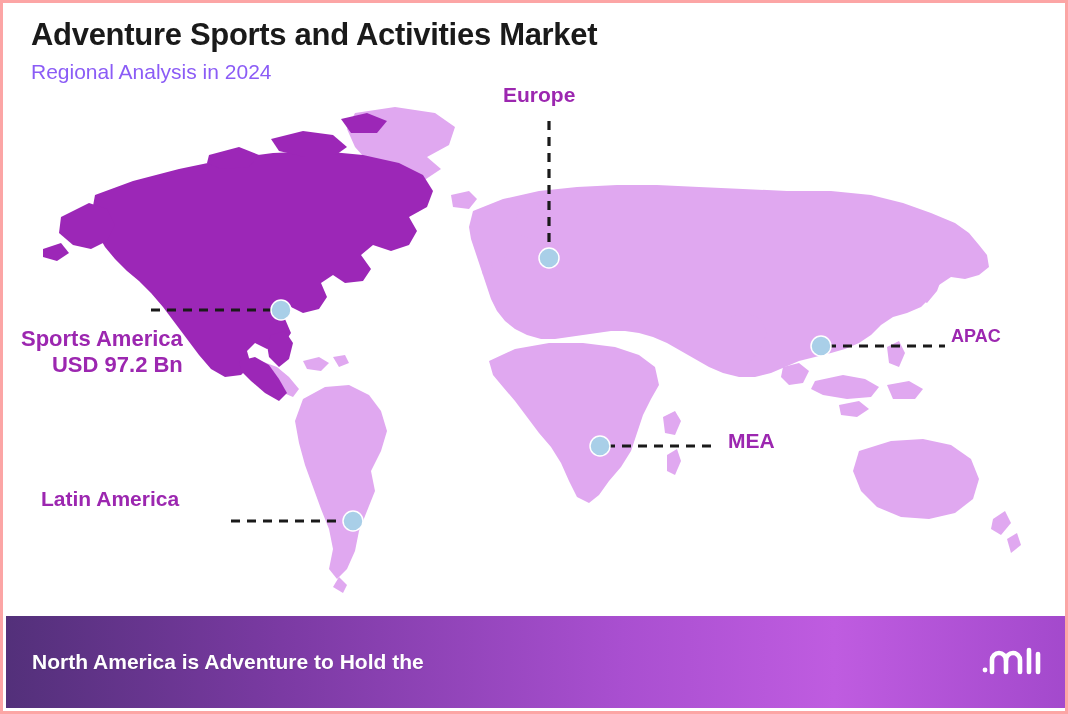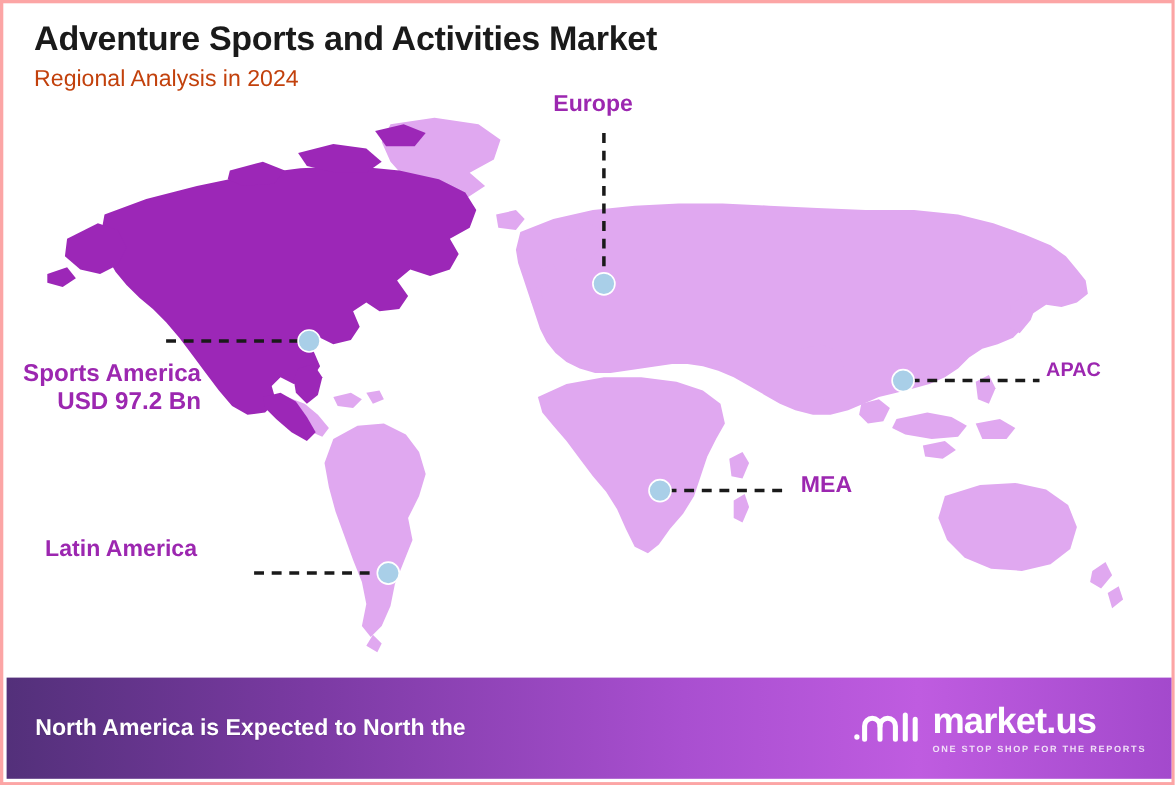--- a/index.html
+++ b/index.html
@@ -20,21 +20,21 @@
   #title {
     font-size: 31px;
     font-weight: 700;
     color: #1a1a1a;
     letter-spacing: -0.3px;
     white-space: nowrap;
   }
   #subtitle {
     font-size: 21px;
     font-weight: 400;
-    color: #c2410c;
+    color: #8b5cf6;
     margin-top: 7px;
     white-space: nowrap;
   }
   #map-area {
     position: absolute;
     left: 0; top: 96px;
     width: 1062px; height: 520px;
   }
   #map-svg { position: absolute; left: 0; top: 0; width: 1062px; height: 520px; }
   .region-label {
@@ -192,32 +192,28 @@
       <div>USD 97.2 Bn</div>
     </div>
     <div class="region-label" id="label-europe">Europe</div>
     <div class="region-label" id="label-apac">APAC</div>
     <div class="region-label" id="label-mea">MEA</div>
     <div class="region-label" id="label-latin-america">Latin America</div>
   </div>
 
   <div id="footer">
     <div id="footer-text">
-      <div>North America is Expected to North the</div>
+      <div>North America is Adventure to Hold the</div>
     </div>
     <div id="logo">
       <svg id="logo-mark" viewBox="0 0 62 44">
         <g fill="none" stroke="#ffffff" stroke-width="4.6" stroke-linecap="round">
           <path d="M12,32 L12,20 A7,7 0 0 1 26,20 L26,32"></path>
           <path d="M26,20 A7,7 0 0 1 40,20 L40,32"></path>
           <line x1="49" y1="10" x2="49" y2="32"></line>
           <line x1="58" y1="14" x2="58" y2="32"></line>
           <circle cx="5" cy="30" r="2.4" fill="#ffffff" stroke="none"></circle>
         </g>
       </svg>
-      <div id="logo-text">
-        <div id="logo-name">market.us</div>
-        <div id="logo-tagline">ONE STOP SHOP FOR THE REPORTS</div>
-      </div>
     </div>
   </div>
 
 </div>
 
 </body></html>

